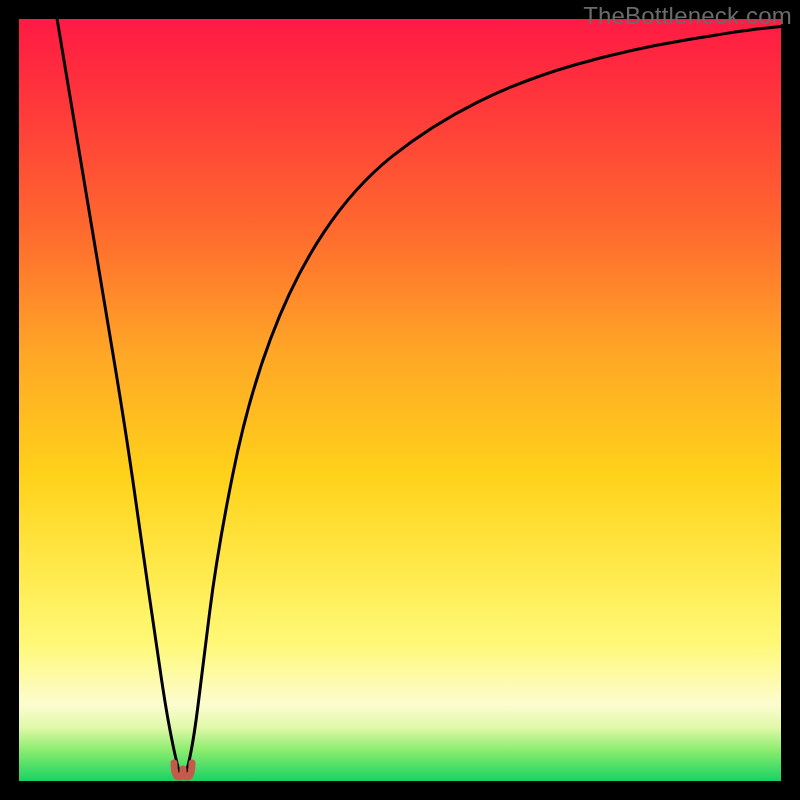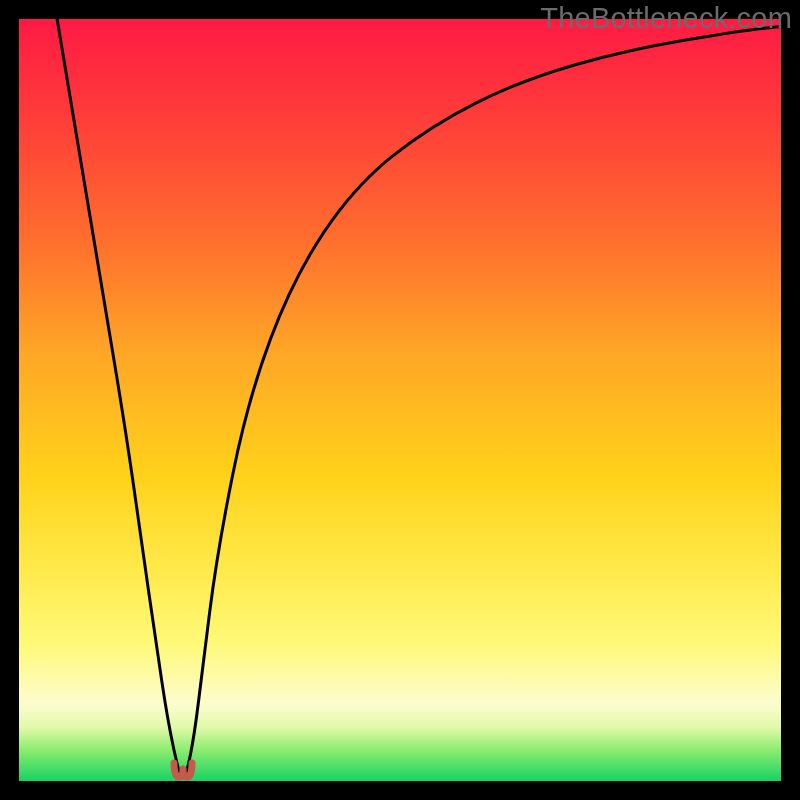--- a/index.html
+++ b/index.html
@@ -42,21 +42,21 @@
     left: 0;
     top: 0;
     width: 762px;
     height: 762px;
     display: block;
   }
   .watermark {
     position: absolute;
     top: 2px;
     right: 8px;
-    font-size: 29px;
+    font-size: 24px;
     font-weight: 400;
     color: #6b6b6b;
     letter-spacing: 0.2px;
     user-select: none;
   }
   .marker {
     position: absolute;
     width: 26px;
     height: 22px;
     left: 147px;

